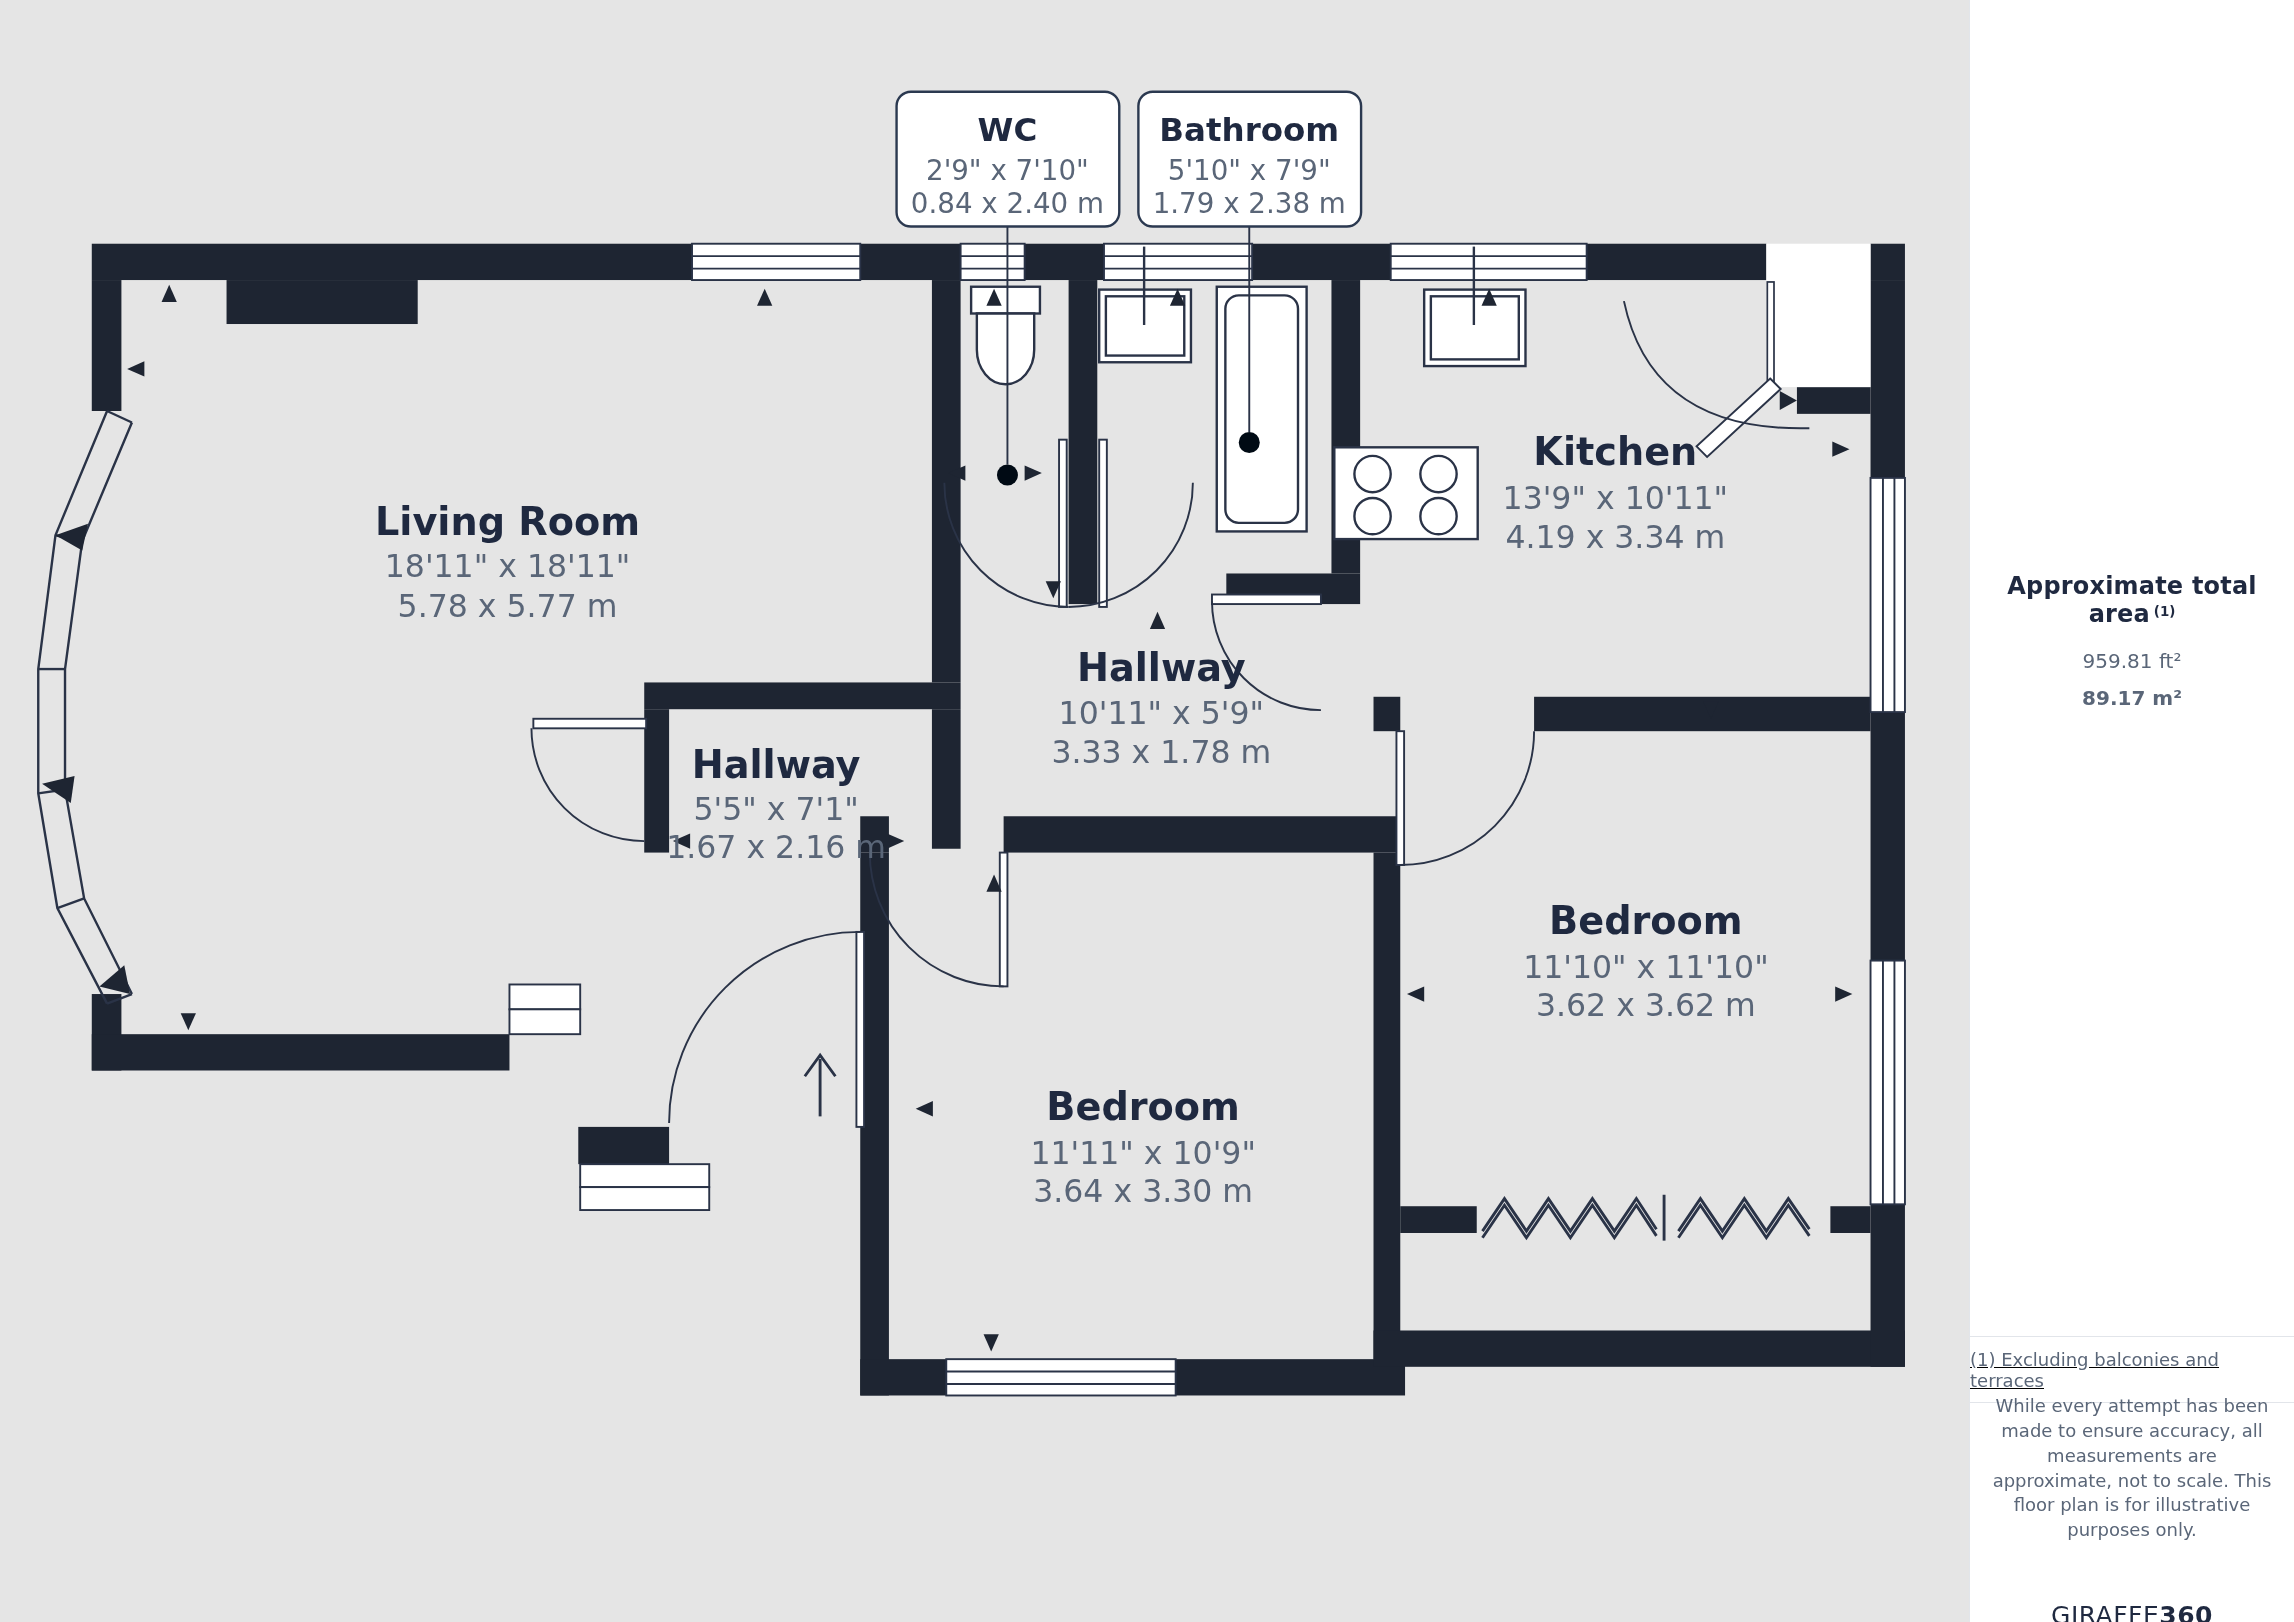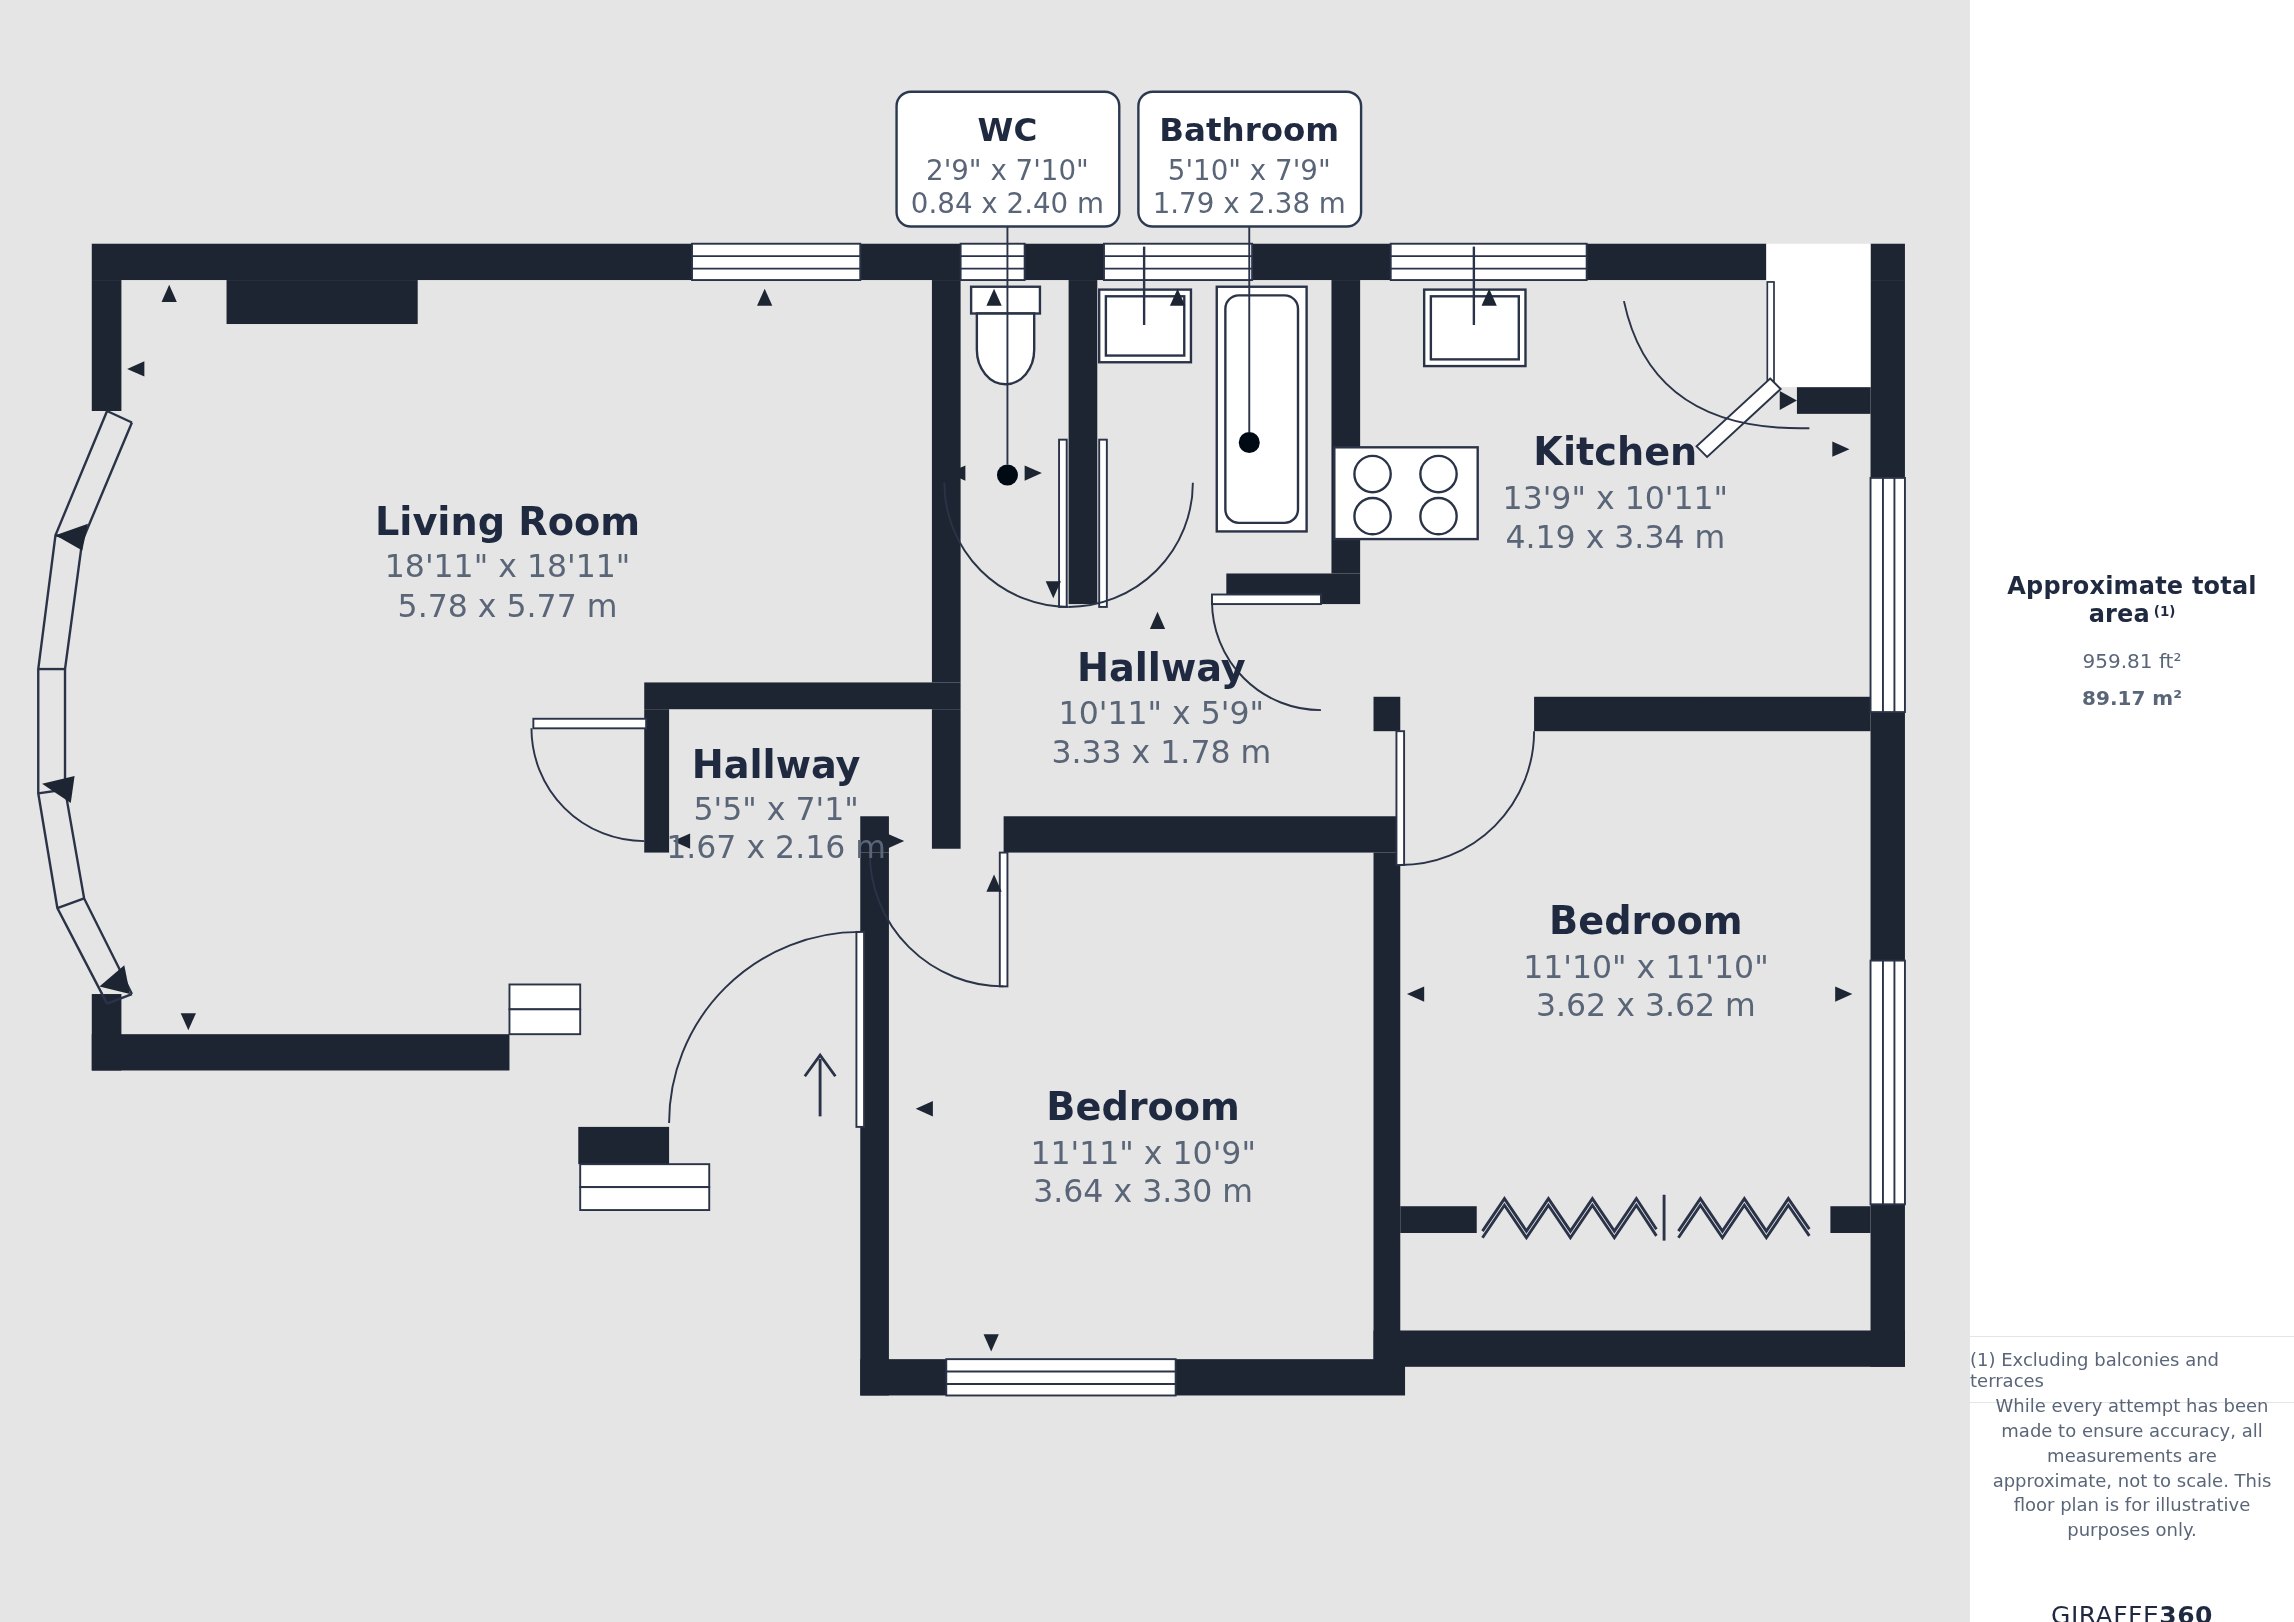--- a/index.html
+++ b/index.html
@@ -6,21 +6,21 @@
   body{width:2294px;height:1622px;overflow:hidden;font-family:"DejaVu Sans","Liberation Sans",sans-serif;}
   .canvas{position:relative;width:2294px;height:1622px;background:#e5e5e5;}
   .plan-svg{position:absolute;left:0;top:0;}
   
   .sidebar{position:absolute;left:1969px;top:0;width:324px;height:1622px;background:#ffffff;border-left:1px solid #e2e5ea;}
   .area-block{position:absolute;top:572px;left:0;width:100%;text-align:center;}
   .area-title{font-size:24px;font-weight:bold;color:#1f2940;letter-spacing:0.2px;}
   .area-sup{font-size:13.4px;font-weight:bold;color:#1f2940;vertical-align:super;margin-left:3.8px;}
   .area-val{font-size:20px;color:#5a6678;margin-top:21px;}
   .area-val + .area-val{margin-top:13.4px;font-weight:bold;}
-  .footnote-box{position:absolute;top:1336px;left:0;width:100%;height:65px;border-top:1px solid #e2e5ea;border-bottom:1px solid #e2e5ea;display:flex;align-items:center;justify-content:center;}
+  .footnote-box{position:absolute;top:1336px;left:0;width:100%;height:65px;border-top:1px solid #e2e5ea;border-bottom:1px solid #e2e5ea;display:flex;align-items:center;justify-content:center;text-decoration:underline;}
   .footnote-text{font-size:18px;color:#5a6678;}
   .disclaimer-box{position:absolute;top:1402px;left:0;width:100%;height:220px;display:flex;flex-direction:column;align-items:center;justify-content:center;gap:14px;}
   .disclaimer-text{font-size:18px;line-height:1.38;color:#5a6678;text-align:center;width:283px;}
   .brand{font-size:25px;letter-spacing:0.5px;color:#1f2940;margin-top:44px;}
   .brand .bold{font-weight:bold;}
   
   text{font-family:"DejaVu Sans","Liberation Sans",sans-serif;}
   .room-name{font-size:40px;font-weight:bold;fill:#1f2940;}
   .room-dim{font-size:33px;fill:#5a6678;}
   .callout-name{font-size:34px;font-weight:bold;fill:#1f2940;}

